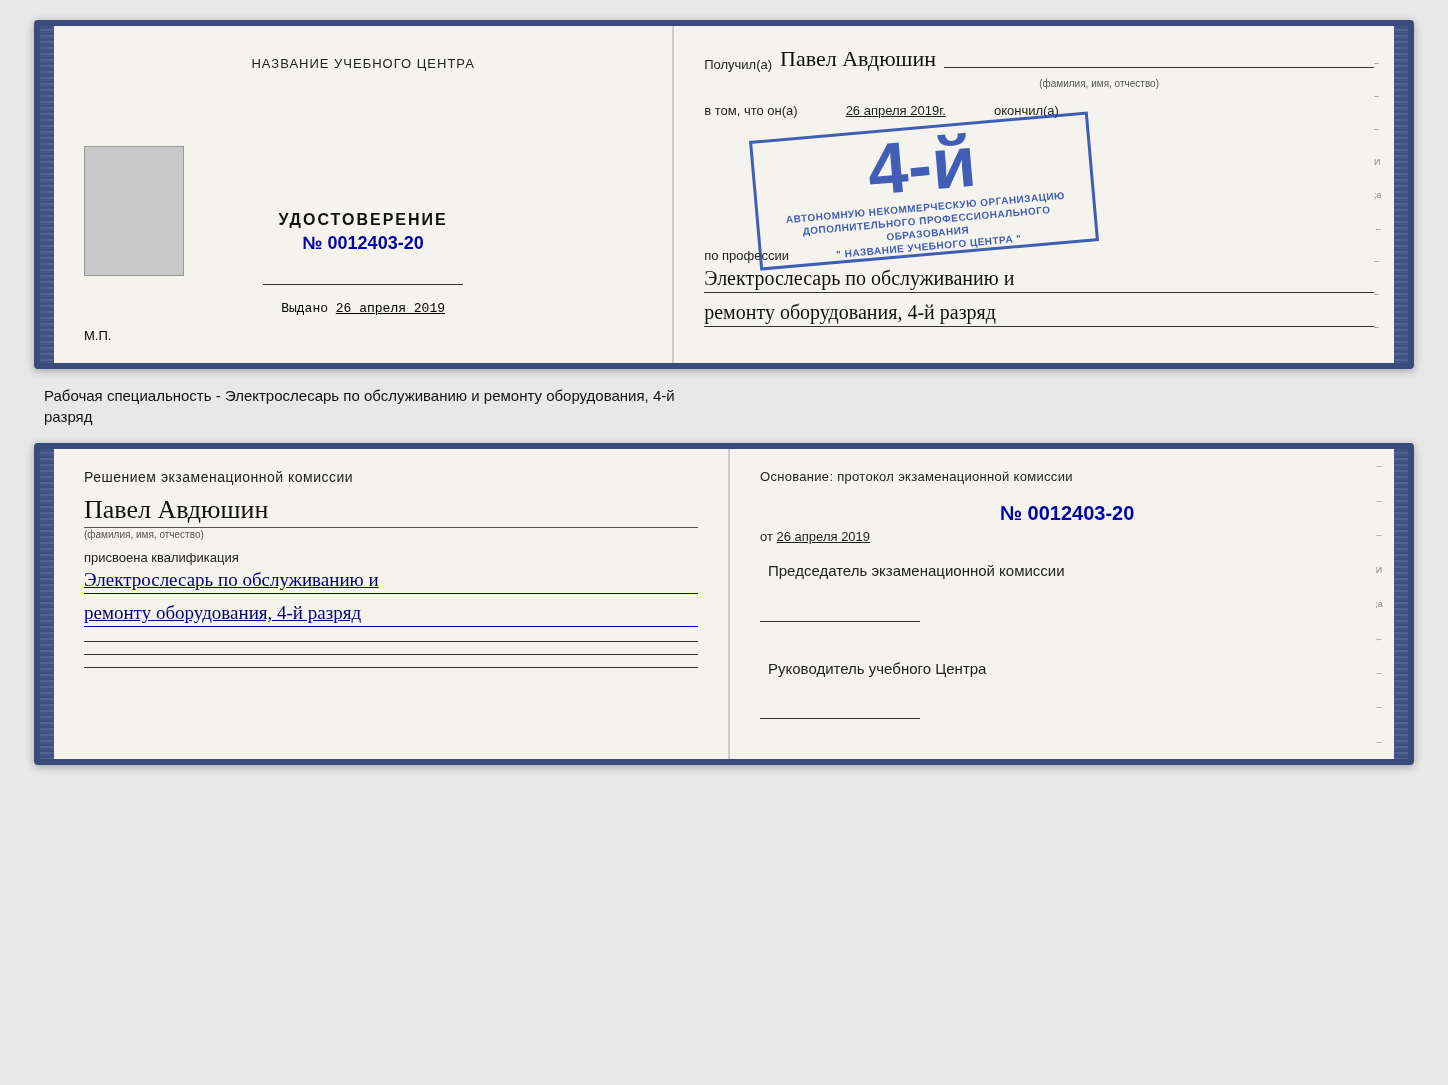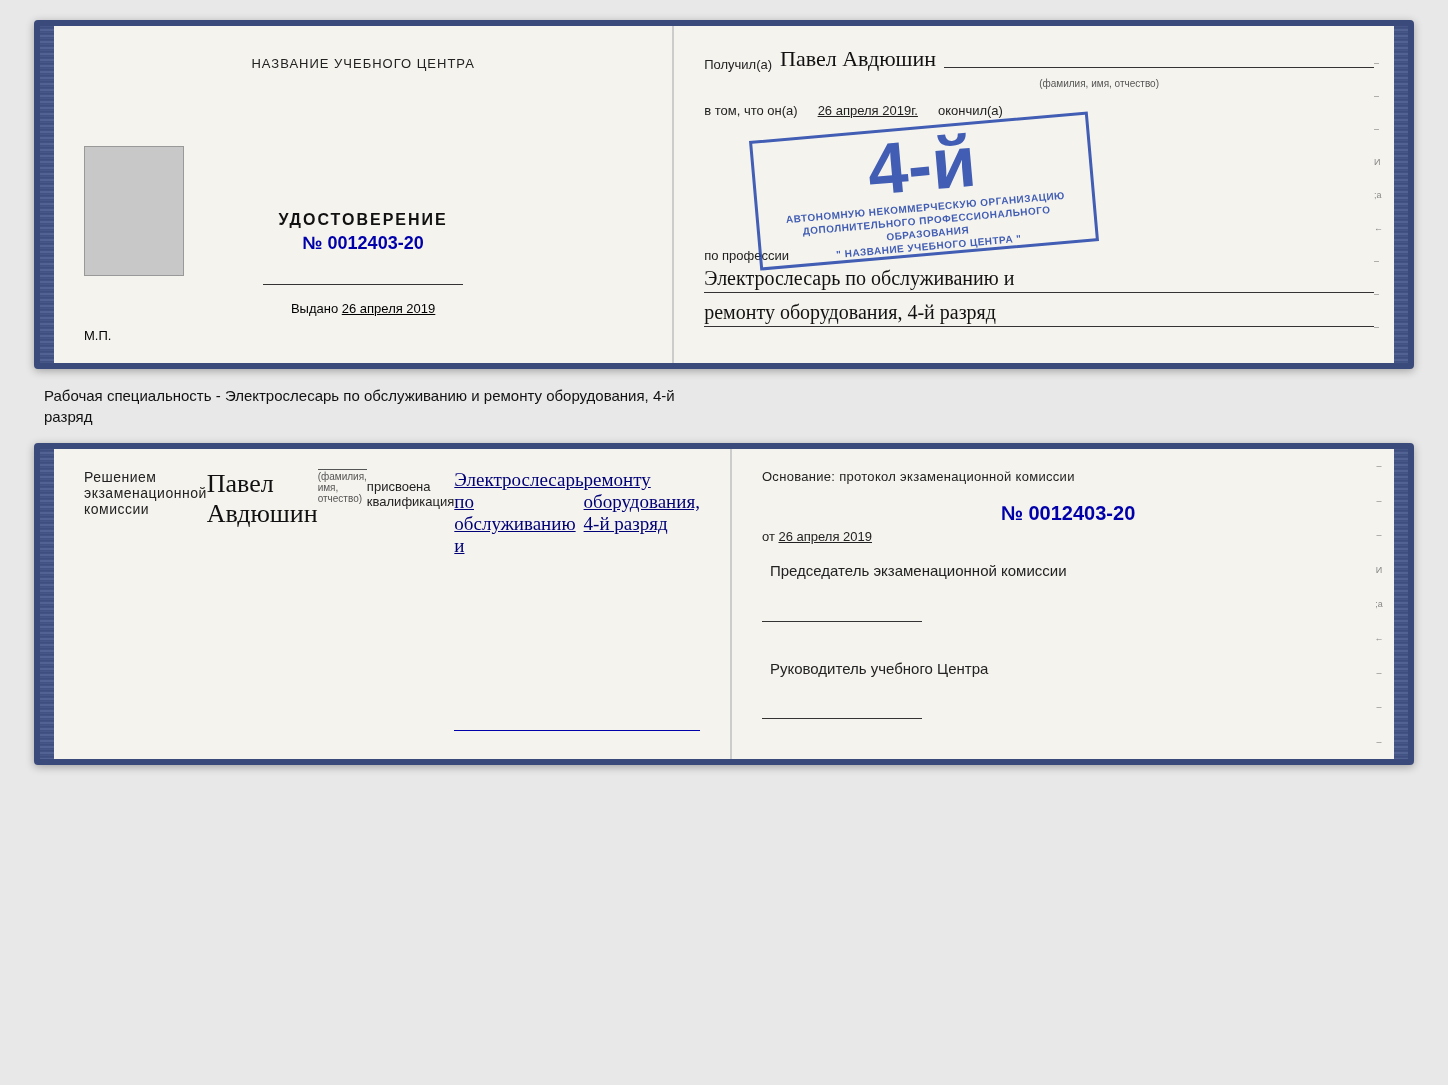--- a/index.html
+++ b/index.html
@@ -101,21 +101,21 @@
 
     .signature-line {
       border-bottom: 1px solid #333;
       width: 200px;
       margin: 30px auto 0;
     }
 
     .issued-date {
       margin-top: 16px;
       font-size: 13px;
-      font-family: Liberation Sans, sans-serif;
+      font-family: Liberation Mono, monospace;
     }
 
     .issued-date .date-val {
       text-decoration: underline;
     }
 
     .mp-label {
       margin-top: 12px;
       font-size: 13px;
       align-self: flex-start;
@@ -245,21 +245,21 @@
       border-radius: 4px;
       overflow: hidden;
       box-shadow: 0 2px 8px rgba(0,0,0,0.3);
     }
 
     .bottom-left {
       flex: 1;
       padding: 20px 30px;
       border-right: 2px solid #ccc;
       display: flex;
-      flex-direction: row;
+      flex-direction: column;
     }
 
     .bottom-right {
       flex: 1;
       padding: 20px 20px 20px 30px;
       display: flex;
       flex-direction: column;
     }
 
     .bottom-title {
@@ -421,21 +421,21 @@
 
   <div class="booklet-right">
 
     <div class="right-line">
       <span class="right-label">Получил(а)</span>
       <span class="handwritten" style="margin-left:8px;">Павел Авдюшин</span>
       <span style="border-bottom:1px solid #333; flex:1; margin-left:8px; margin-bottom:4px;"></span>
     </div>
     <div class="sub-label" style="margin-left:120px;">(фамилия, имя, отчество)</div>
 
-    <div style="margin-top:14px; display:flex; align-items:center; flex-wrap:wrap;">
+    <div style="margin-top:14px; display:flex; align-items:center; flex-wrap:wrap;gap:28px;">
       <span class="right-label">в том, что он(а)</span>
       <span class="right-label" style="text-decoration:underline; margin:0 20px;">26 апреля 2019г.</span>
       <span class="right-label">окончил(а)</span>
     </div>
 
     <div class="big-number-stamp">
       <div class="big-4">4-й</div>
       <div class="stamp-text">АВТОНОМНУЮ НЕКОММЕРЧЕСКУЮ ОРГАНИЗАЦИЮ</div>
       <div class="stamp-text">ДОПОЛНИТЕЛЬНОГО ПРОФЕССИОНАЛЬНОГО ОБРАЗОВАНИЯ</div>
       <div class="stamp-text">" НАЗВАНИЕ УЧЕБНОГО ЦЕНТРА "</div>

